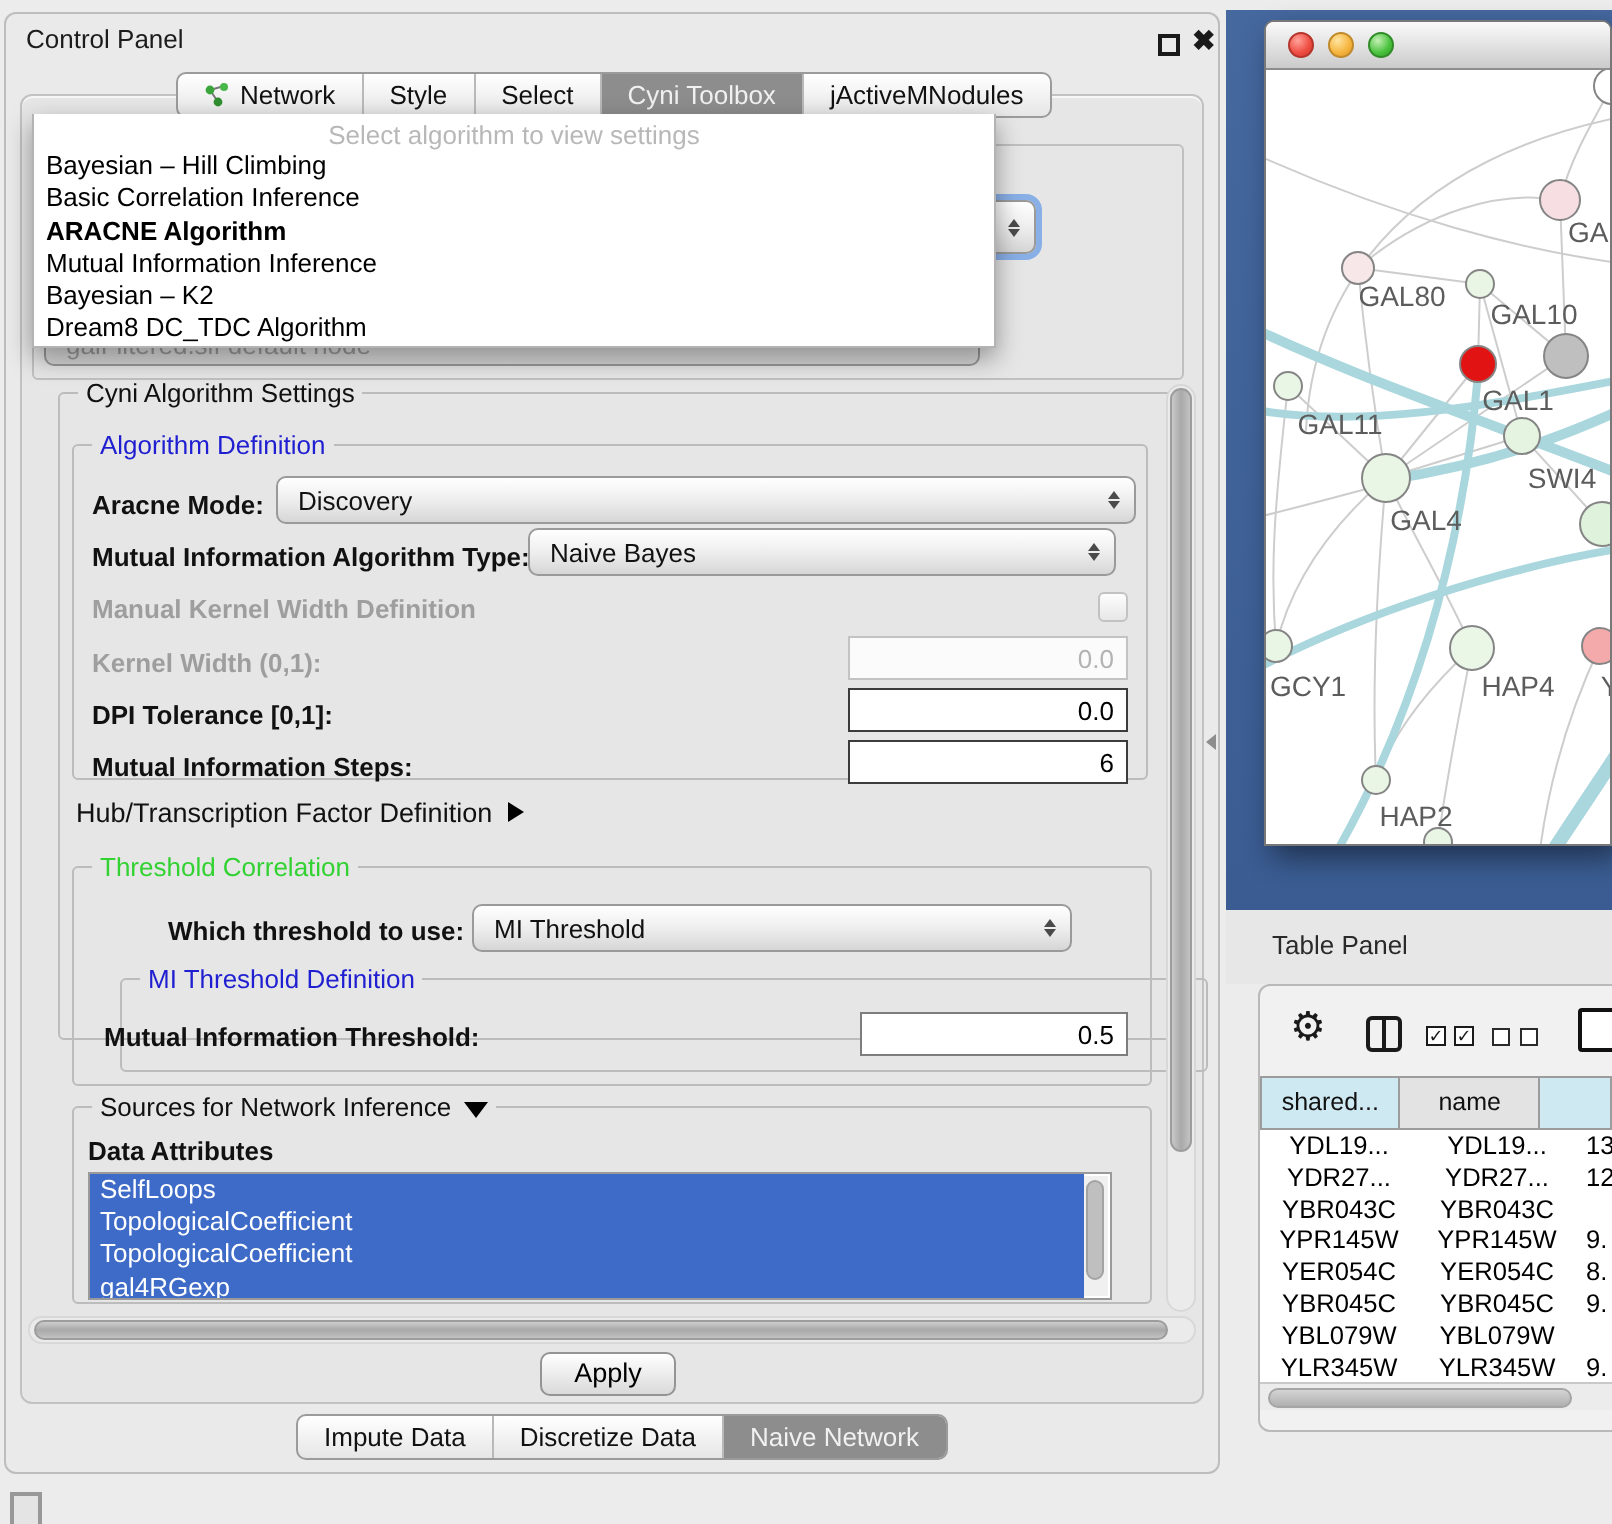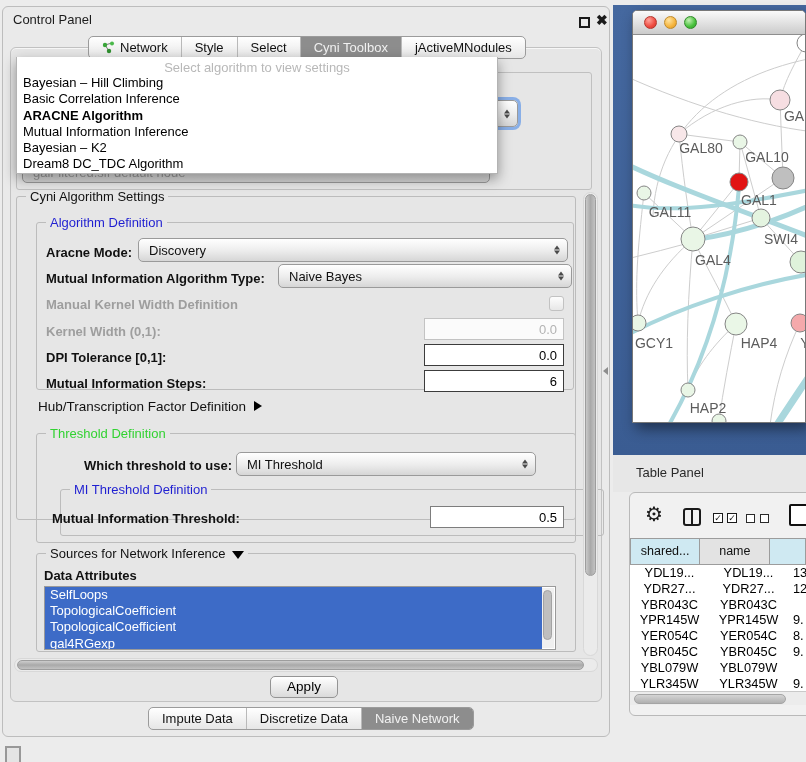--- a/index.html
+++ b/index.html
@@ -195,58 +195,58 @@
     <div id="popup-items">
         <div class="popup-item">Bayesian – Hill Climbing</div>
         <div class="popup-item">Basic Correlation Inference</div>
         <div class="popup-item bold">ARACNE Algorithm</div>
         <div class="popup-item">Mutual Information Inference</div>
         <div class="popup-item">Bayesian – K2</div>
         <div class="popup-item">Dream8 DC_TDC Algorithm</div>
       </div>
   </div>
 
-  <div class="abs fieldset" style="left:16px; top:196px; width:560px; height:324px;">
+  <div class="abs fieldset" style="left:29px; top:196px; width:560px; height:324px;">
     <span class="flabel">Cyni Algorithm Settings</span>
   </div>
 
   <div class="abs fieldset" style="left:36px; top:222px; width:538px; height:168px;">
     <span class="flabel blue">Algorithm Definition</span>
   </div>
   <div class="lbl" style="left:46px; top:245px;">Aracne Mode:</div>
   <div class="abs combo" style="left:138px; top:238px; width:430px; height:24px;">
     <span class="val">Discovery</span>
     <span class="arrows">
         <i class="up"></i>
         <i class="dn"></i>
       </span>
   </div>
   <div class="lbl" style="left:46px; top:271px;">Mutual Information Algorithm Type:</div>
-  <div class="abs combo" style="left:278px; top:264px; width:294px; height:24px;">
+  <div class="abs combo" style="left:264px; top:264px; width:294px; height:24px;">
     <span class="val">Naive Bayes</span>
     <span class="arrows">
         <i class="up"></i>
         <i class="dn"></i>
       </span>
   </div>
   <div class="lbl dis" style="left:46px; top:297px;">Manual Kernel Width Definition</div>
   <div class="checkbox" style="left:549px; top:296px;"></div>
   <div class="lbl dis" style="left:46px; top:324px;">Kernel Width (0,1):</div>
   <div class="field dis" style="left:424px; top:318px; width:140px; height:22px;">0.0</div>
   <div class="lbl" style="left:46px; top:350px;">DPI Tolerance [0,1]:</div>
   <div class="field strong" style="left:424px; top:344px; width:140px; height:22px;">0.0</div>
   <div class="lbl" style="left:46px; top:376px;">Mutual Information Steps:</div>
   <div class="field strong" style="left:424px; top:370px; width:140px; height:22px;">6</div>
 
   <div class="lbl plain" style="left:38px; top:399px; font-size:13.5px;">
     <span>Hub/Transcription Factor Definition</span><span class="tri-right"></span>
   </div>
 
   <div class="abs fieldset" style="left:36px; top:433px; width:540px; height:110px;">
-    <span class="flabel green">Threshold Definition</span>
+    <span class="flabel green">Threshold Correlation</span>
   </div>
   <div class="lbl" style="left:84px; top:458px;">Which threshold to use:</div>
   <div class="abs combo" style="left:236px; top:452px; width:300px; height:24px;">
     <span class="val">MI Threshold</span>
     <span class="arrows">
         <i class="up"></i>
         <i class="dn"></i>
       </span>
   </div>
   <div class="abs fieldset" style="left:60px; top:489px; width:544px; height:47px;">

